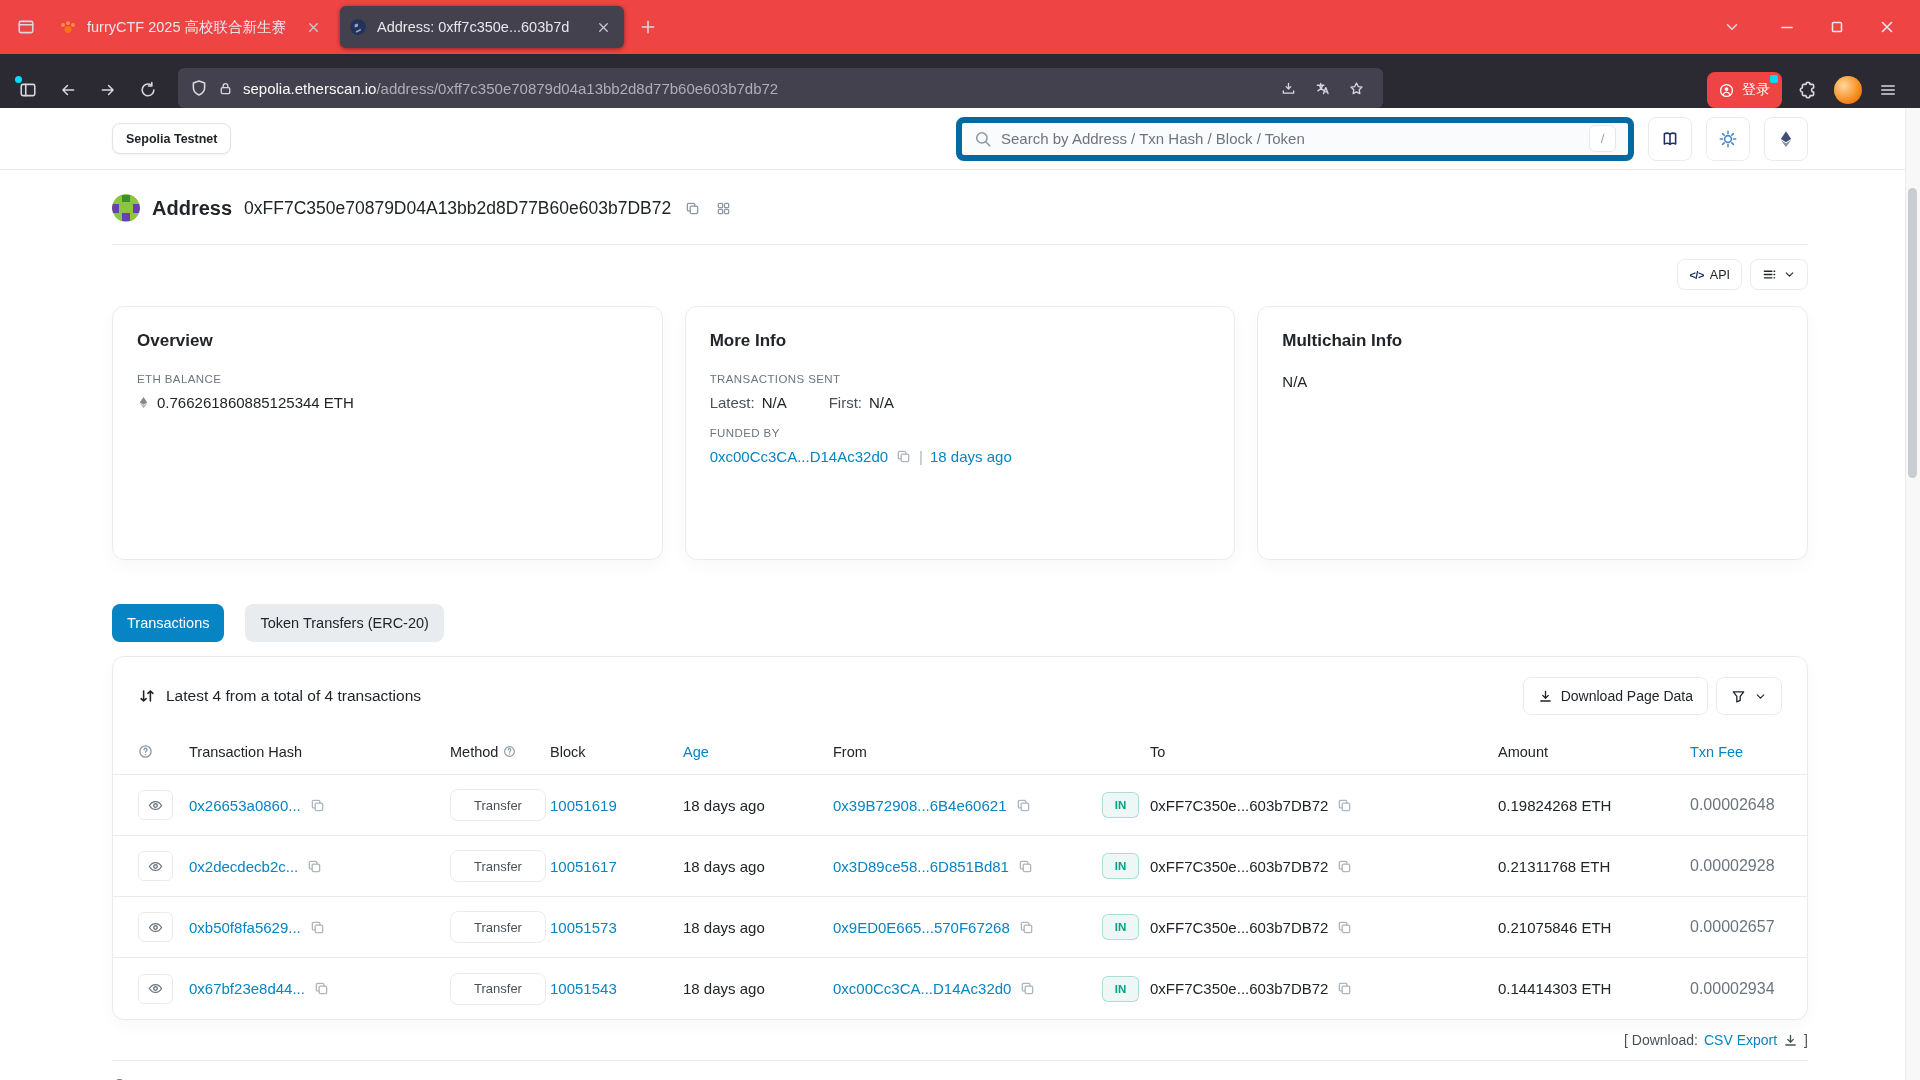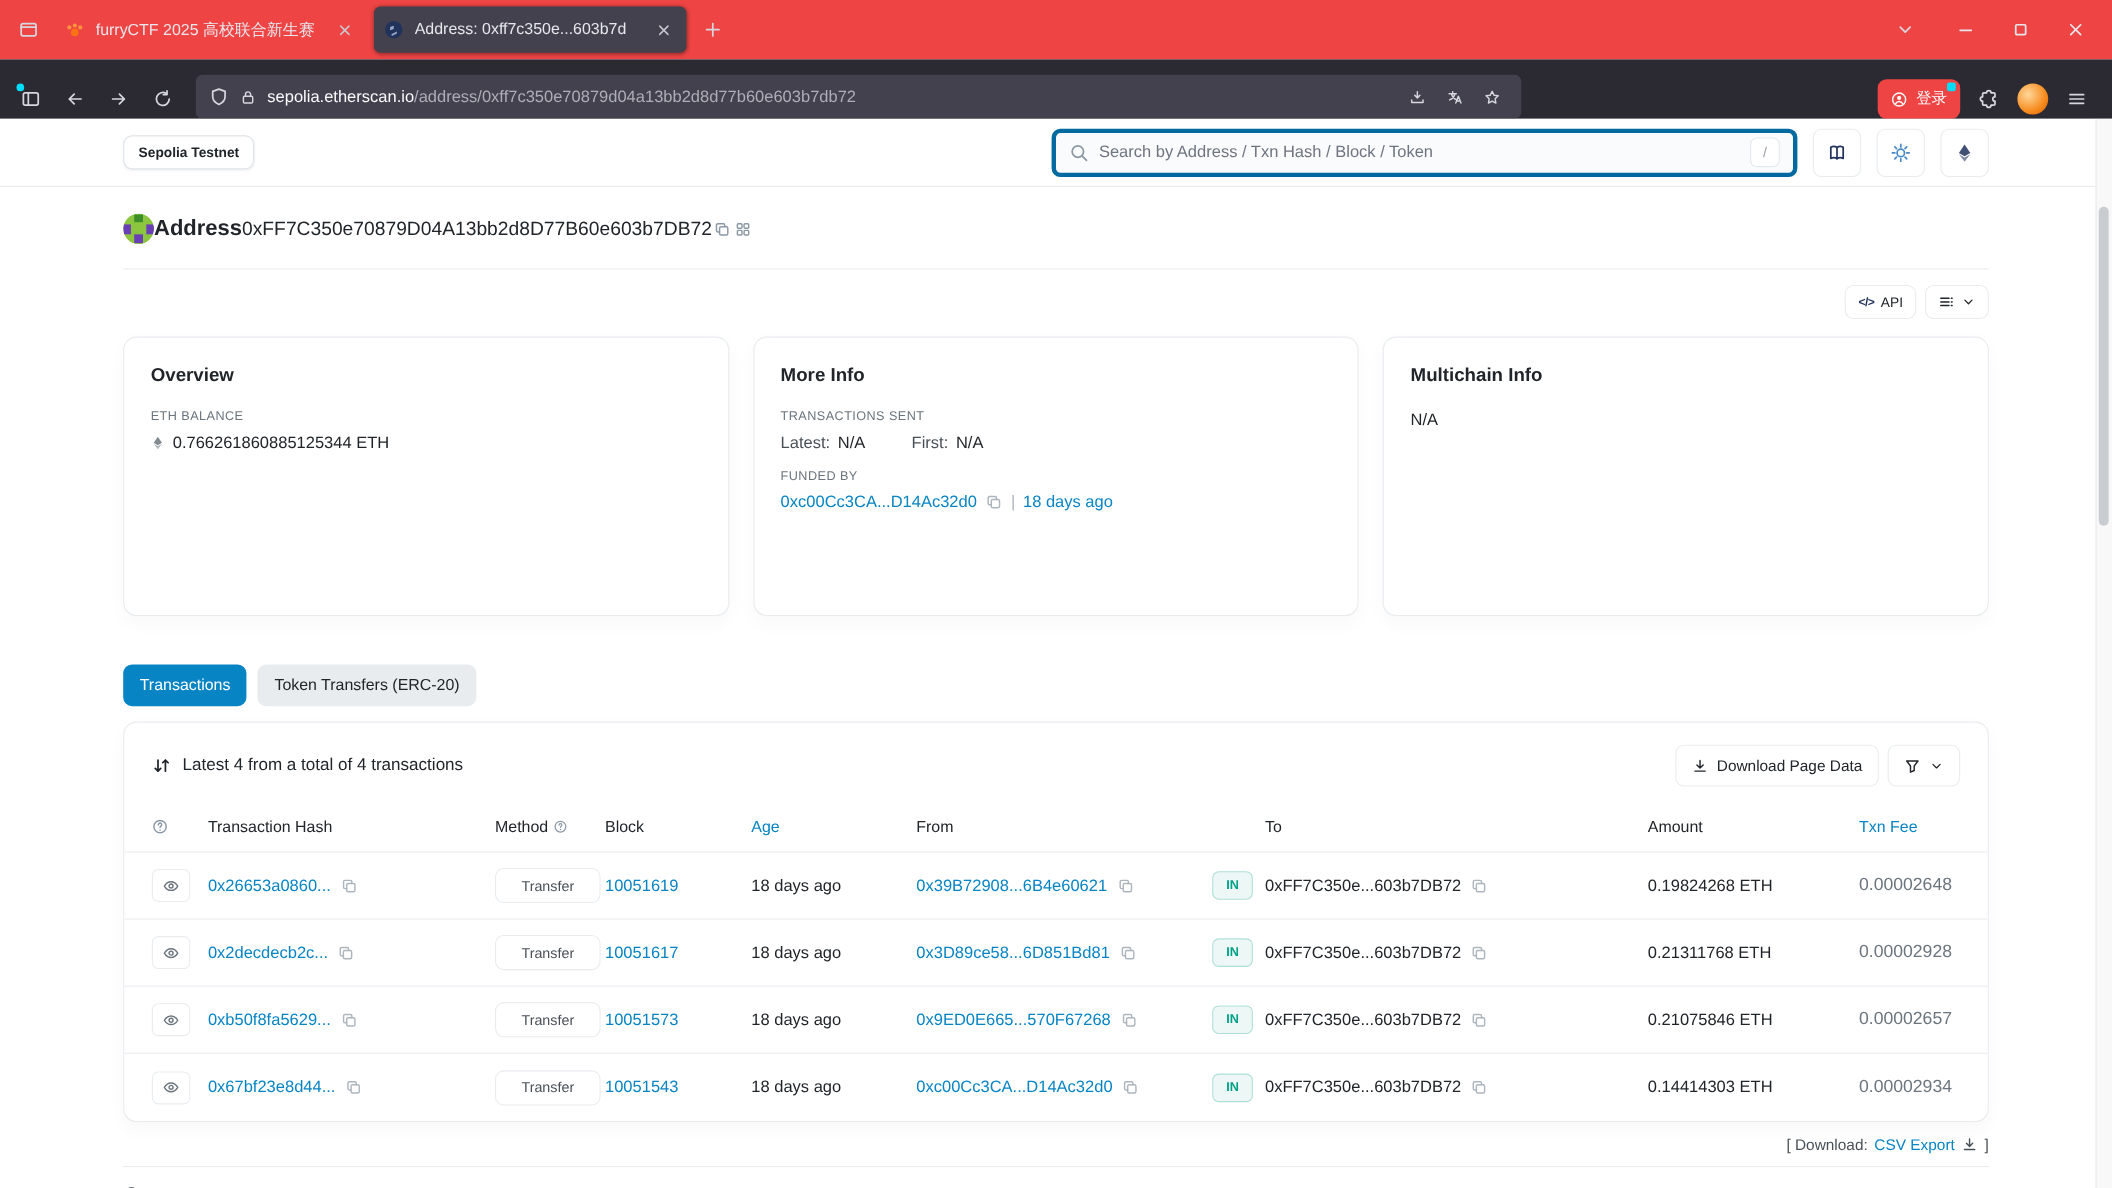--- a/index.html
+++ b/index.html
@@ -32,50 +32,50 @@
   .nav-right{margin-left:auto;display:flex;align-items:center;gap:8px;padding-right:4px}
   .signin{height:36px;border:none;border-radius:8px;background:#ef4444;color:#fbfbfe;display:flex;align-items:center;gap:8px;padding:0 12px;font-size:14px;position:relative}
   .signin .dot{position:absolute;top:3px;right:4px;width:8px;height:8px;border-radius:2px;background:#00ddff}
   .avatar-btn{width:28px;height:28px;border:none;border-radius:50%;background:radial-gradient(circle at 35% 35%,#ffd79a,#f78c1f 60%,#d95b00)}
 
   
   .page{position:relative;height:972px;background:#fff;overflow:hidden}
   .site-header{height:62px;display:flex;align-items:center;padding:14px 112px;border-bottom:1px solid #e9ecef;background:#fff}
   .network-badge{height:31px;padding:0 13px;border:1px solid #dfe3e8;border-radius:8px;background:#fff;font-size:12.5px;font-weight:700;color:#212529;box-shadow:0 1px 2px rgba(0,0,0,.05)}
   .header-right{margin-left:auto;display:flex;align-items:center;gap:14px}
-  .searchbar{width:678px;height:44px;border:4px solid #0369a1;background:#fafbfc;border-radius:8px;display:flex;align-items:center;gap:9px;padding:0 12px;color:#8c98a4}
+  .searchbar{width:678px;height:44px;border:6px solid #0369a1;background:#fafbfc;border-radius:8px;display:flex;align-items:center;gap:9px;padding:0 12px;color:#8c98a4}
   .searchbar input{flex:1;border:none;outline:none;background:transparent;font:inherit;font-size:15px;color:#212529}
   .searchbar input::placeholder{color:#6e7480}
   .kbd{width:27px;height:27px;border:1px solid #e4e7eb;border-radius:6px;background:#fff;color:#9aa0a6;display:flex;align-items:center;justify-content:center;font-size:13px;flex:none}
   .hbtn{width:44px;height:44px;border:1px solid #e9ecef;border-radius:8px;background:#fff;display:flex;align-items:center;justify-content:center;color:#21325b}
   .hbtn.sun{color:#4a89c8}
 
   main{padding:0 112px}
-  .addr-row{display:flex;align-items:center;margin-top:24px}
+  .addr-row{display:flex;align-items:center;gap:12px;margin-top:24px}
   .addr-avatar{width:28px;height:28px;border-radius:50%;overflow:hidden;flex:none}
   .addr-title{font-size:20px;font-weight:700}
   .addr-hash{font-size:17.5px;color:#212529}
   .icon-plain{border:none;background:none;color:#8c98a4;display:flex;align-items:center;padding:2px}
   .divider{height:1px;background:#e9ecef;margin-top:22px}
   .api-row{display:flex;justify-content:flex-end;gap:8px;margin-top:14px}
   .sbtn{height:31px;border:1px solid #e9ecef;background:#fff;border-radius:8px;display:flex;align-items:center;gap:6px;padding:0 11px;font-size:12.5px;color:#212529}
   .code-glyph{font-size:11px;font-weight:700;color:#21325b;letter-spacing:-.5px}
 
   .cards{display:grid;grid-template-columns:1fr 1fr 1fr;gap:22px;margin-top:16px}
   .card{border:1px solid #e9ecef;border-radius:12px;background:#fff;box-shadow:0 6px 18px rgba(0,0,0,.03);padding:24px;height:254px}
   .card h3{font-size:17px;font-weight:700;margin-bottom:22px}
   .lbl{font-size:11.5px;color:#6c757d;letter-spacing:.4px;margin-bottom:9px}
   .val{font-size:15px;display:flex;align-items:center;gap:7px;color:#212529}
   .val .k{color:#495057}
   .gap28{width:28px}
   .mt26{margin-top:16px}
   a.link{color:#0784c3;text-decoration:none}
   .pipe{color:#adb5bd}
 
-  .tab-pills{display:flex;gap:10px;margin-top:44px}
+  .tab-pills{display:flex;gap:21px;margin-top:44px}
   .pill{height:38px;border:none;border-radius:8px;padding:0 15px;font-size:14.5px;display:flex;align-items:center}
   .pill.active{background:#0784c3;color:#fff;font-weight:500}
   .pill.inactive{background:#e9ecef;color:#212529}
 
   .table-card{border:1px solid #e9ecef;border-radius:12px;background:#fff;box-shadow:0 6px 18px rgba(0,0,0,.03);margin-top:14px;overflow:hidden}
   .table-head{display:flex;align-items:center;gap:10px;padding:20px 25px 14px;font-size:15.5px;color:#212529}
   .table-actions{margin-left:auto;display:flex;gap:8px}
   .mbtn{height:38px;border:1px solid #e9ecef;border-radius:8px;background:#fff;display:flex;align-items:center;gap:8px;padding:0 14px;font-size:14px;color:#212529}
   .grid-row{display:grid;grid-template-columns:51px 261px 100px 133px 150px 269px 48px 348px 192px 1fr;align-items:center;padding:0 25px}
   .thead{height:46px;font-size:14.5px;font-weight:400;border-bottom:1px solid #e9ecef;color:#212529}

